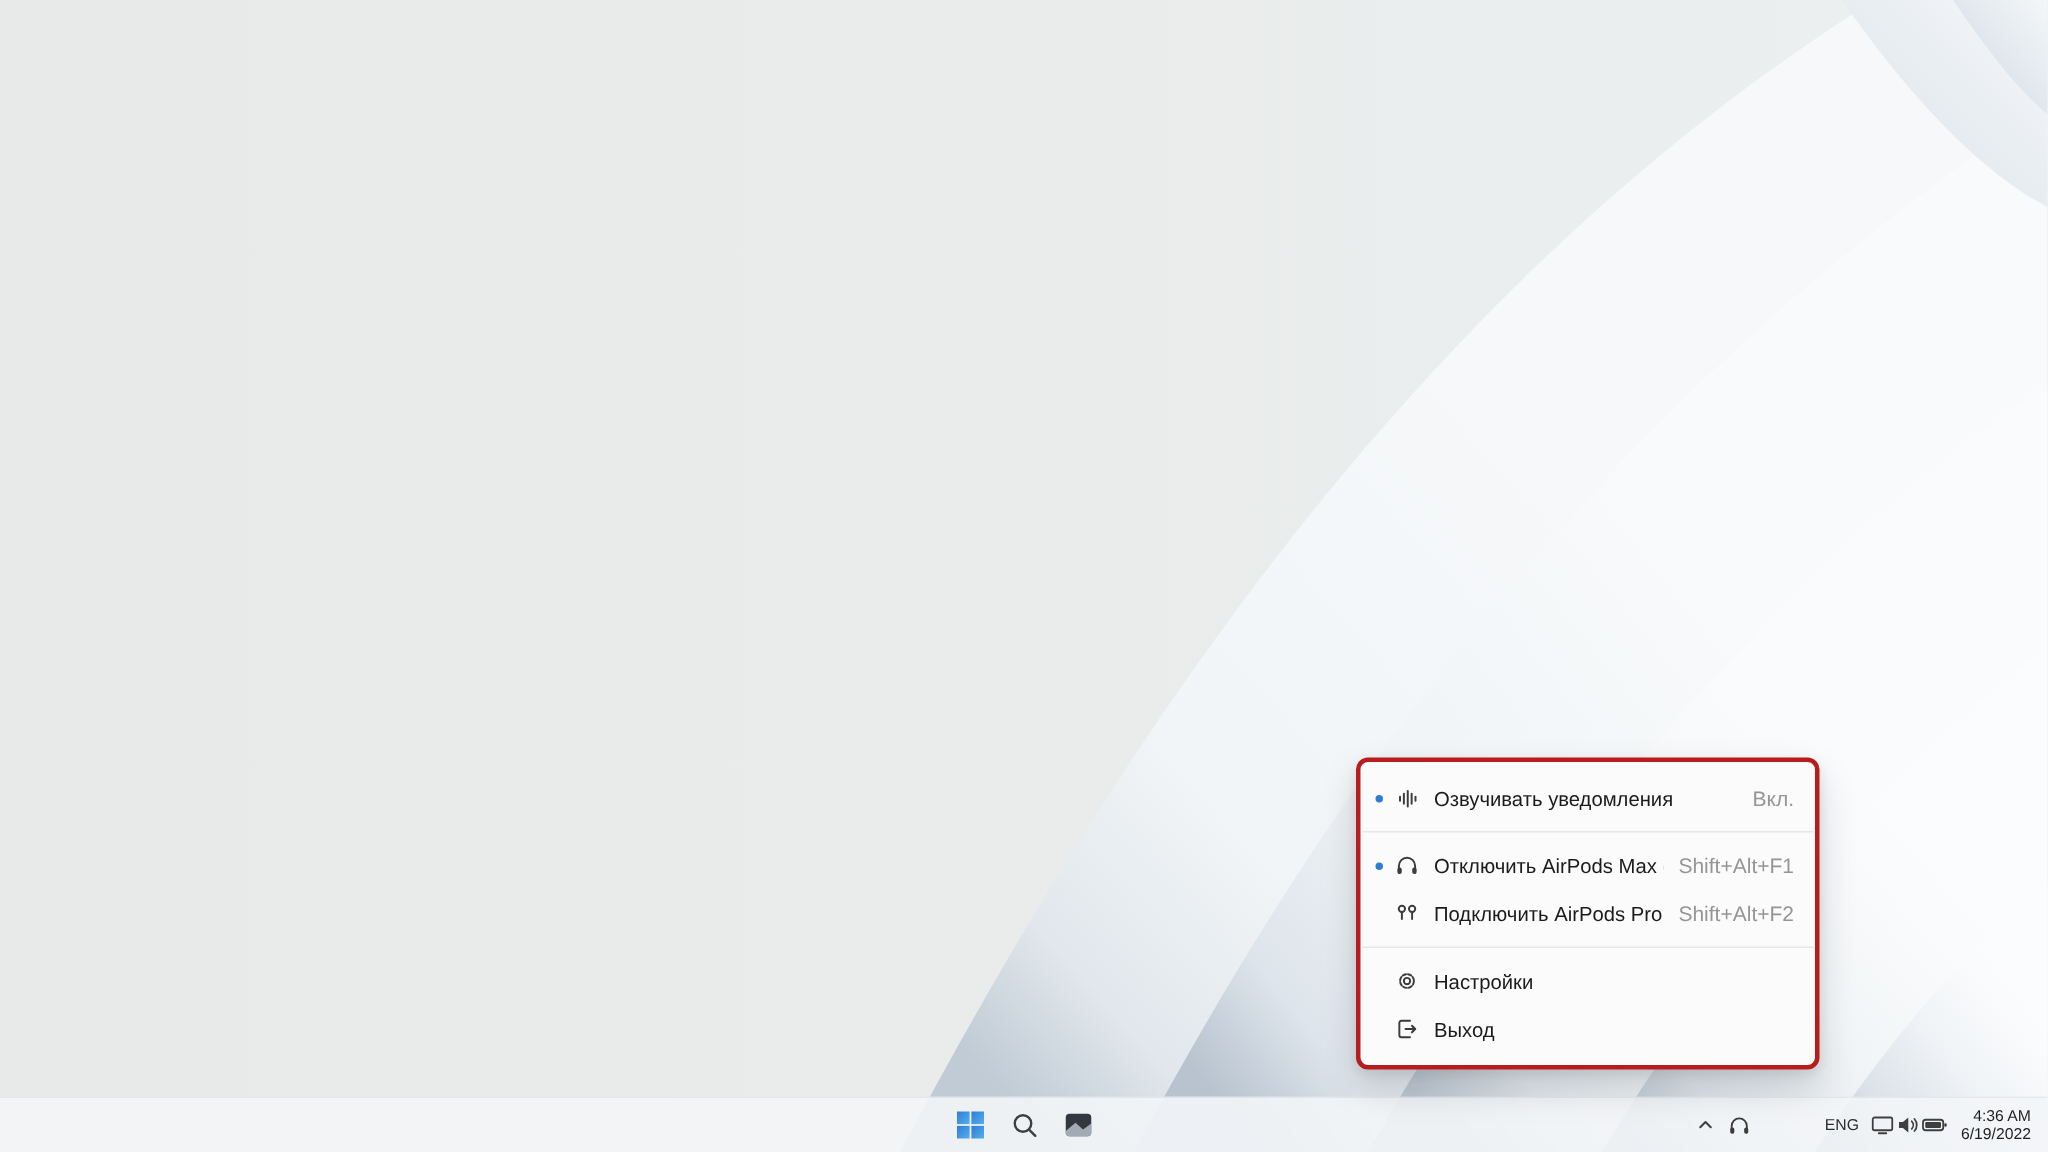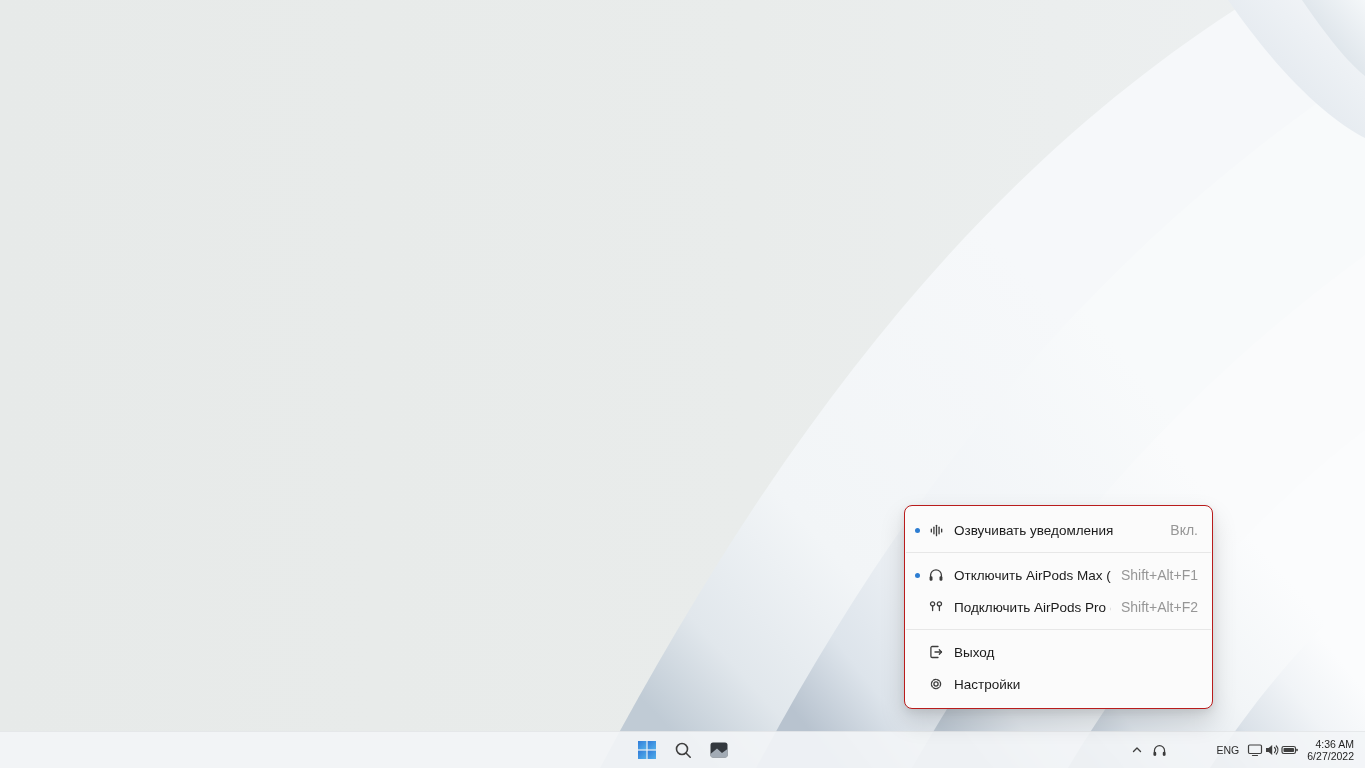--- a/index.html
+++ b/index.html
@@ -5,21 +5,21 @@
   html,body{margin:0;padding:0;}
   body{
     width:1365px;height:768px;overflow:hidden;position:relative;
     font-family:"Liberation Sans", sans-serif;background:#e9eceb;
   }
   .wallpaper{position:absolute;inset:0;width:1365px;height:768px;display:block;}
 
   
   .menu{
     position:absolute;left:904px;top:505px;width:309px;box-sizing:border-box;
-    background:#fbfbfb;border:1px solid #b91c1c;border-radius:8px;
+    background:#fbfbfb;border:3px solid #b91c1c;border-radius:8px;
     box-shadow:0 12px 26px rgba(0,0,0,.14),0 3px 8px rgba(0,0,0,.08);
     padding:8px 0;z-index:5;
   }
   .menu-item{display:flex;align-items:center;height:32px;padding:0 14px 0 10px;cursor:default;border-radius:4px;}
   .mi-dot{width:11px;flex:0 0 11px;display:flex;align-items:center;}
   .mi-dot .dot{width:5px;height:5px;border-radius:50%;background:#2d7dd2;}
   .mi-icon{width:20px;flex:0 0 20px;height:16px;display:flex;align-items:center;justify-content:center;margin-right:8px;}
   .mi-label{flex:1;font-size:13.5px;color:#1b1b1b;white-space:nowrap;overflow:hidden;}
   .mi-right{font-size:14px;color:#969696;margin-left:10px;white-space:nowrap;}
   .menu-sep{height:1px;background:#e7e7e7;margin:6px 1px;}
@@ -149,38 +149,38 @@
       <span class="mi-label">Подключить AirPods Pro (Иго...</span>
       <span class="mi-right">Shift+Alt+F2</span>
     </div>
 
 
     <div class="menu-sep"></div>
 
     <div class="menu-item">
       <span class="mi-dot"></span>
       <span class="mi-icon">
+        <svg width="16" height="16" viewBox="0 0 16 16" fill="none" stroke="#3c3c3c" stroke-width="1.3">
+          <circle cx="8" cy="8" r="2.1"></circle>
+          <circle cx="8" cy="8" r="4.6" stroke-dasharray="2.4 1.3" stroke-linecap="round"></circle>
+        </svg>
+      </span>
+      <span class="mi-label">Настройки</span>
+    </div>
+
+    <div class="menu-item">
+      <span class="mi-dot"></span>
+      <span class="mi-icon">
         <svg width="16" height="16" viewBox="0 0 16 16" fill="none" stroke="#3c3c3c" stroke-width="1.3" stroke-linecap="round" stroke-linejoin="round">
           <path d="M10 2.5 H4.2 a1.3 1.3 0 0 0 -1.3 1.3 V12.2 a1.3 1.3 0 0 0 1.3 1.3 H10"></path>
           <path d="M7 8 h6.4"></path>
             <path d="M11.3 5.8 L13.5 8 L11.3 10.2"></path>
         </svg>
       </span>
       <span class="mi-label">Выход</span>
-    </div>
-
-    <div class="menu-item">
-      <span class="mi-dot"></span>
-      <span class="mi-icon">
-        <svg width="16" height="16" viewBox="0 0 16 16" fill="none" stroke="#3c3c3c" stroke-width="1.3">
-          <circle cx="8" cy="8" r="2.1"></circle>
-          <circle cx="8" cy="8" r="4.6" stroke-dasharray="2.4 1.3" stroke-linecap="round"></circle>
-        </svg>
-      </span>
-      <span class="mi-label">Настройки</span>
     </div>
 
   </div>
 
   <div class="taskbar">
 
     <div class="tb-center">
       <div class="tb-btn">
         <svg width="20" height="20" viewBox="0 0 20 20">
           <defs>
@@ -235,19 +235,19 @@
         </svg>
         <svg width="18" height="16" viewBox="0 0 18 16">
           <rect x="1" y="4.5" width="13.5" height="7" rx="1.8" fill="none" stroke="#3f3f3f" stroke-width="1.2"></rect>
           <rect x="15.2" y="6.8" width="1.6" height="2.4" rx="0.8" fill="#3f3f3f"></rect>
           <rect x="2.5" y="6" width="10.5" height="4" rx="0.8" fill="#3f3f3f"></rect>
         </svg>
       </div>
       <div class="tray-btn tray-clock">
         <div>
           <div>4:36 AM</div>
-          <div>6/27/2022</div>
+          <div>6/19/2022</div>
         </div>
       </div>
     </div>
 
   </div>
 </div>
 
 </body></html>

